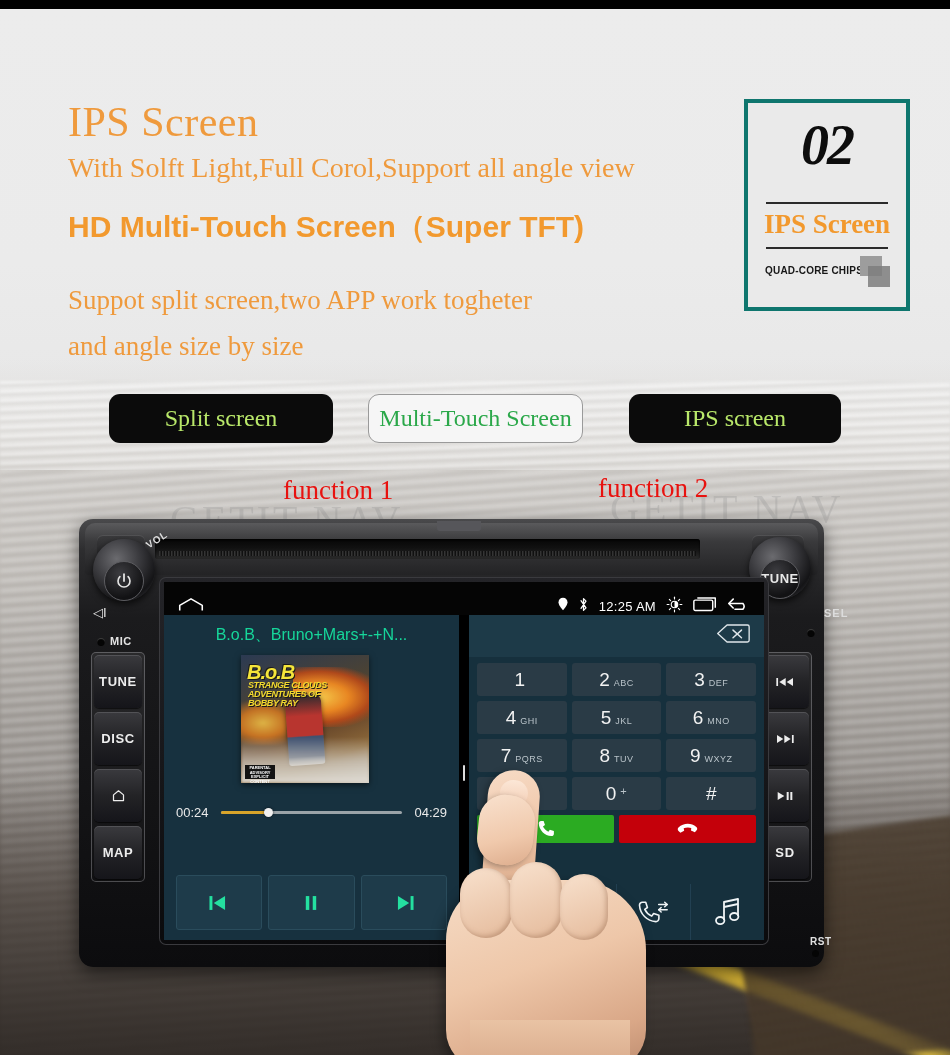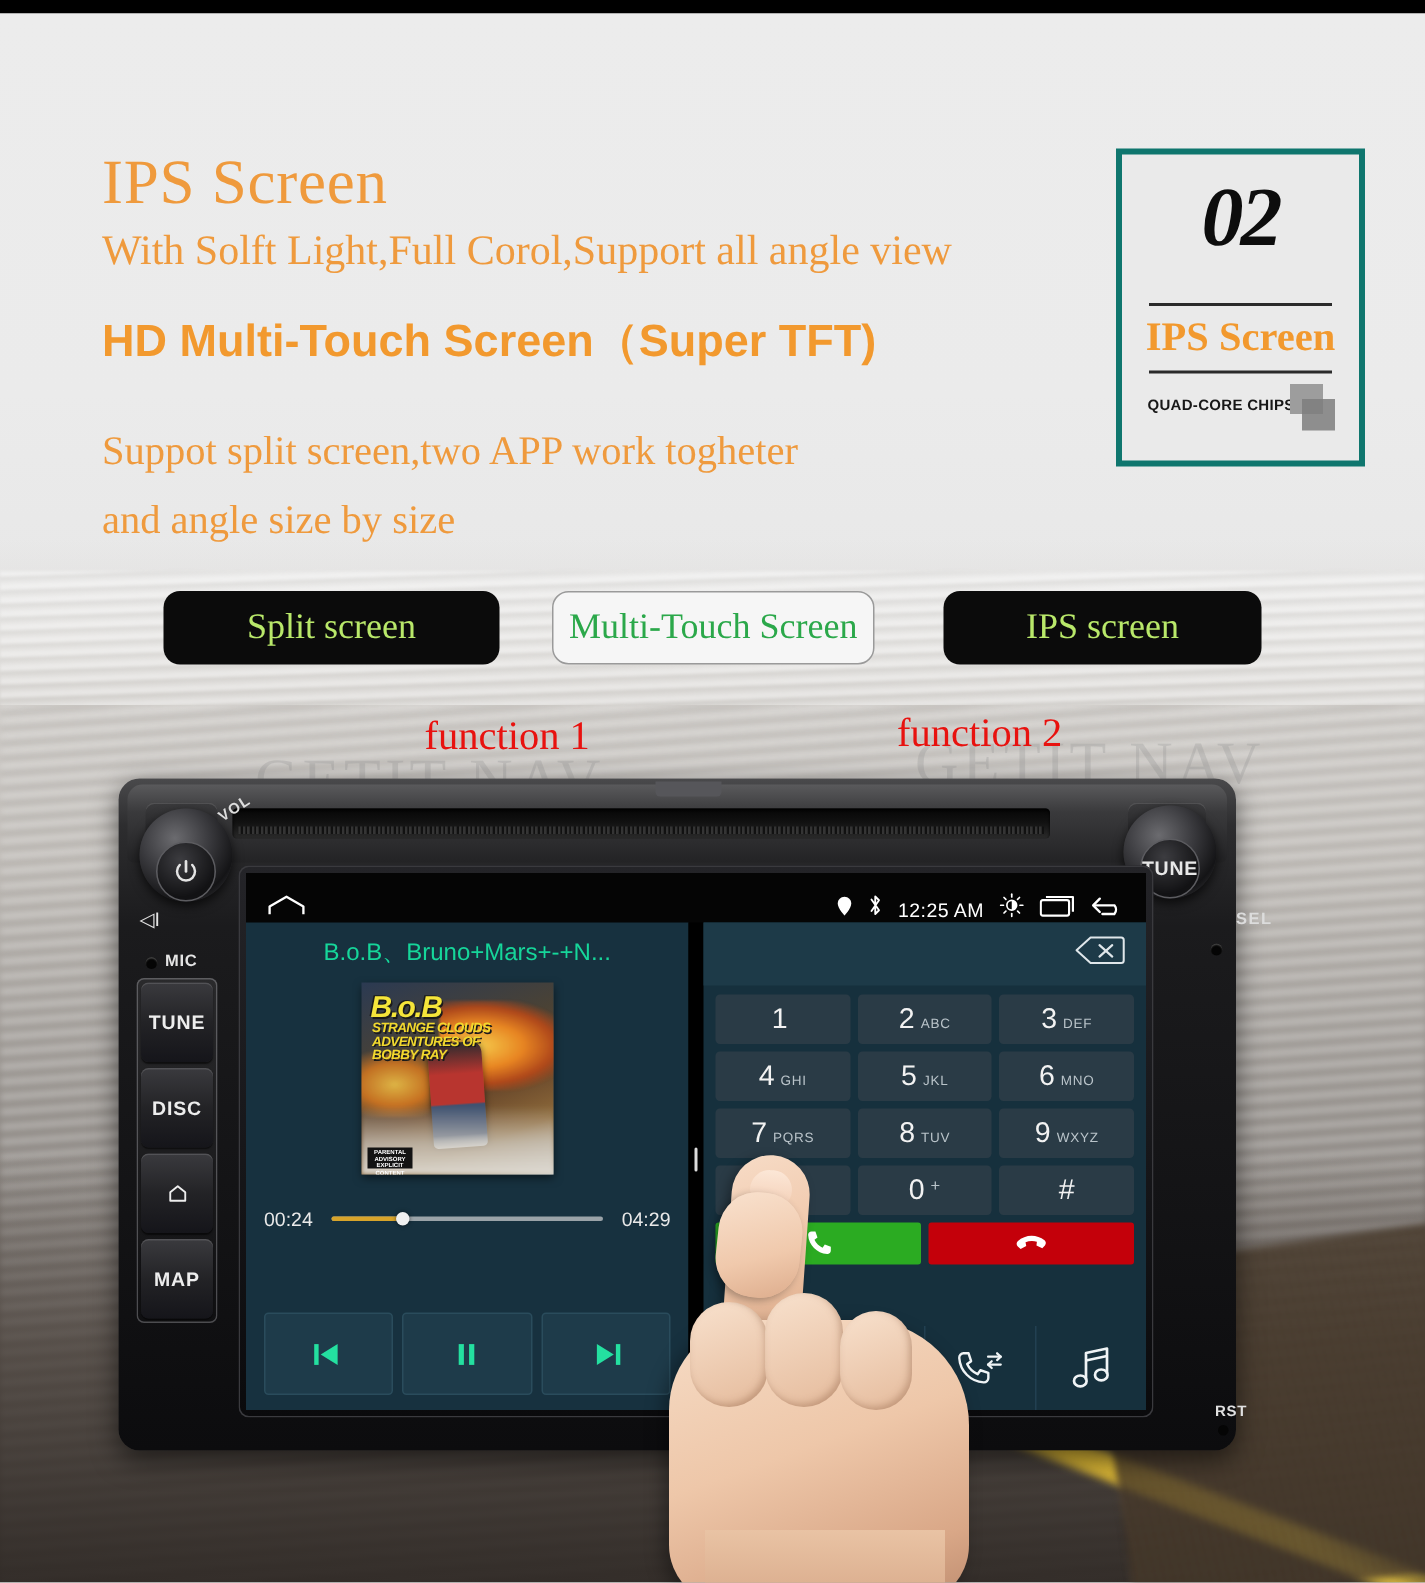--- a/index.html
+++ b/index.html
@@ -348,20 +348,44 @@
       <div class="hb">TUNE</div>
       <div class="hb">DISC</div>
       <div class="hb">
         <svg width="15" height="15" viewBox="0 0 24 24">
           <path d="M4 11 L12 4.5 L20 11 L20 20 L4 20 Z" fill="none" stroke="#ededed" stroke-width="2" stroke-linejoin="round"></path>
         </svg>
       </div>
       <div class="hb">MAP</div>
     </div>
 
+    <div class="btn-col right">
+      <div class="hb">
+        <svg width="20" height="14" viewBox="0 0 30 16">
+          <rect x="2" y="2" width="2.6" height="12" fill="#ededed"></rect>
+          <polygon points="16,2 16,14 6.5,8" fill="#ededed"></polygon>
+          <polygon points="27,2 27,14 17.5,8" fill="#ededed"></polygon>
+        </svg>
+      </div>
+      <div class="hb">
+        <svg width="20" height="14" viewBox="0 0 30 16">
+          <polygon points="3,2 3,14 12.5,8" fill="#ededed"></polygon>
+          <polygon points="14,2 14,14 23.5,8" fill="#ededed"></polygon>
+          <rect x="25.4" y="2" width="2.6" height="12" fill="#ededed"></rect>
+        </svg>
+      </div>
+      <div class="hb">
+        <svg width="20" height="14" viewBox="0 0 30 16">
+          <polygon points="4,2 4,14 14,8" fill="#ededed"></polygon>
+          <rect x="17.5" y="2" width="3" height="12" fill="#ededed"></rect>
+          <rect x="23" y="2" width="3" height="12" fill="#ededed"></rect>
+        </svg>
+      </div>
+      <div class="hb">SD</div>
+    </div>
 
     <div class="bezel"></div>
     <div class="screen">
 
       <div class="statusbar">
         <span class="sb-home">
           <svg width="26" height="17" viewBox="0 0 30 18">
             <path d="M2 16 L2 10 L15 2.5 L28 10 L28 16" fill="none" stroke="#fff" stroke-width="1.8" stroke-linejoin="round"></path>
           </svg>
         </span>

